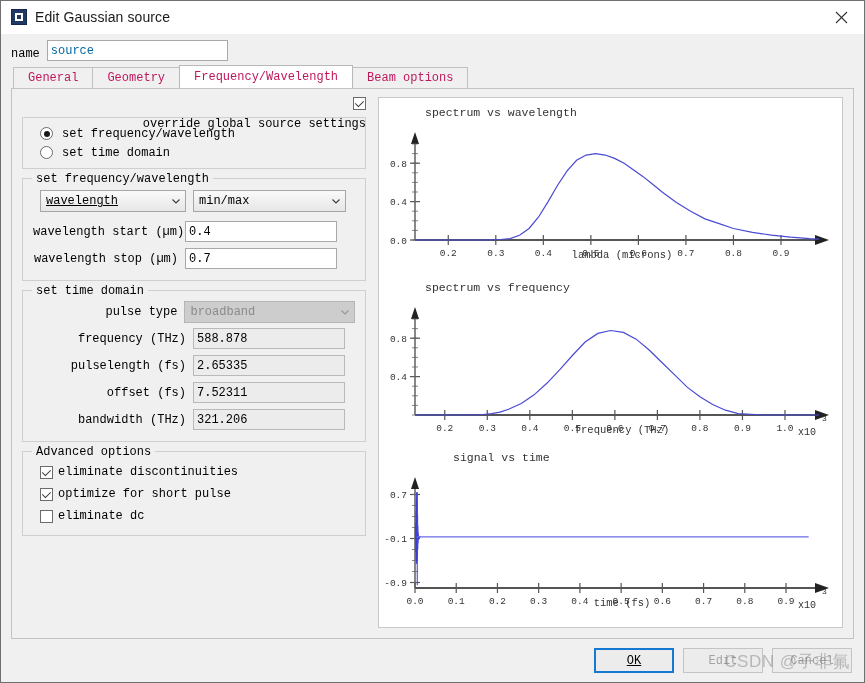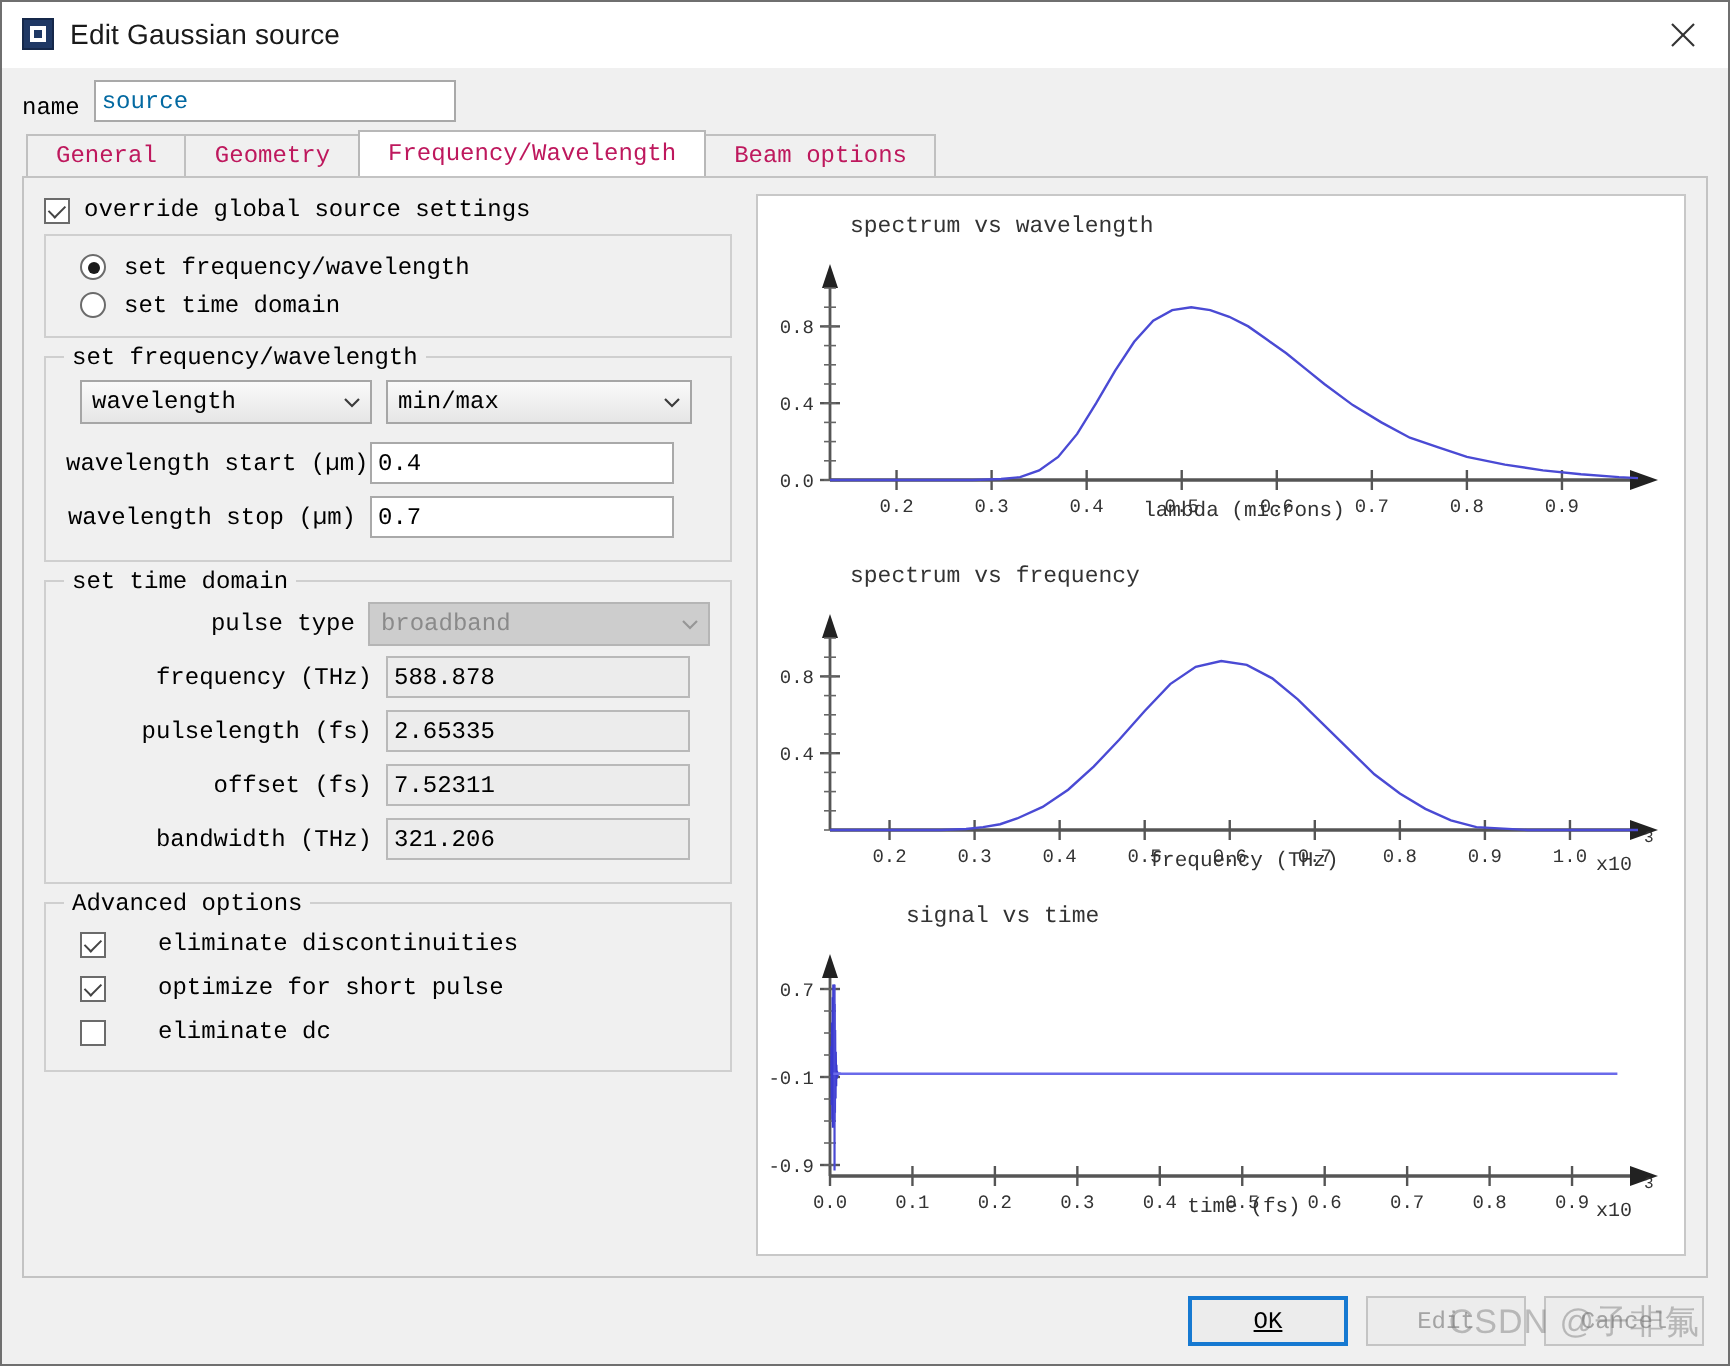--- a/index.html
+++ b/index.html
@@ -157,25 +157,26 @@
   }
   .rb.checked::after {
     content: "";
     width: 6px; height: 6px;
     border-radius: 50%;
     background: #1a1a1a;
   }
 
   
   .override-row {
-    display: flex; align-items: center;
+    display: flex; align-items: flex-end;
     gap: 7px;
     position: relative;
     margin-bottom: 4px;
     height: 16px;
+    flex-direction: column;
   }
   .override-row .lbl { font-size: 12px; }
 
   
   .fs {
     border: 1px solid #cfcfcf;
     margin: 0 0 9px 0;
     padding: 7px 10px 9px 10px;
     position: relative;
   }
@@ -205,21 +206,21 @@
     font-size: 12px;
     cursor: pointer;
     position: relative;
   }
   .sel .txt { flex: 1 1 auto; }
   .sel .chev {
     width: 10px; height: 10px;
     flex: 0 0 auto;
     margin-left: 4px;
   }
-  .sel.w1 { width: 146px; }
+  .sel.w1 { width: 146px; text-decoration: underline; }
   .sel.w2 { width: 153px; }
   .sel.disabled {
     background: #cdcdcd;
     border: 1px solid #b5b5b5;
     color: #8a8a8a;
   }
 
   
   .frow {
     display: flex; align-items: center;
@@ -249,21 +250,21 @@
   
   .fs-wl .flabel { width: 152px; }
   .fs-wl .finput { width: 152px; }
   
   .fs-td .flabel { width: 160px; }
   .fs-td .finput { width: 152px; }
   .fs-td .sel { width: 180px; }
 
   .adv-row {
     display: flex; align-items: center;
-    gap: 26px; height: 22px;
+    gap: 5px; height: 22px;
     padding-left: 7px;
   }
 
   .global-btn {
     margin-top: 3px;
     height: 24px;
     padding: 0 8px;
     display: inline-flex; align-items: center;
     background: #ececec;
     border: 1px solid #b0b0b0;

